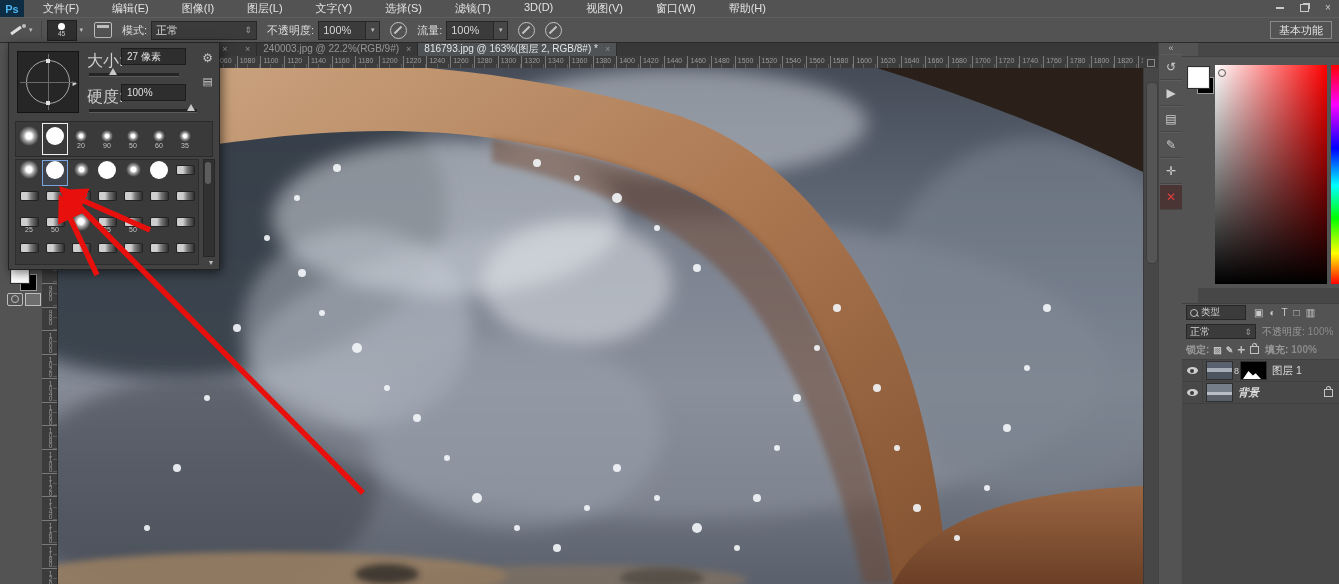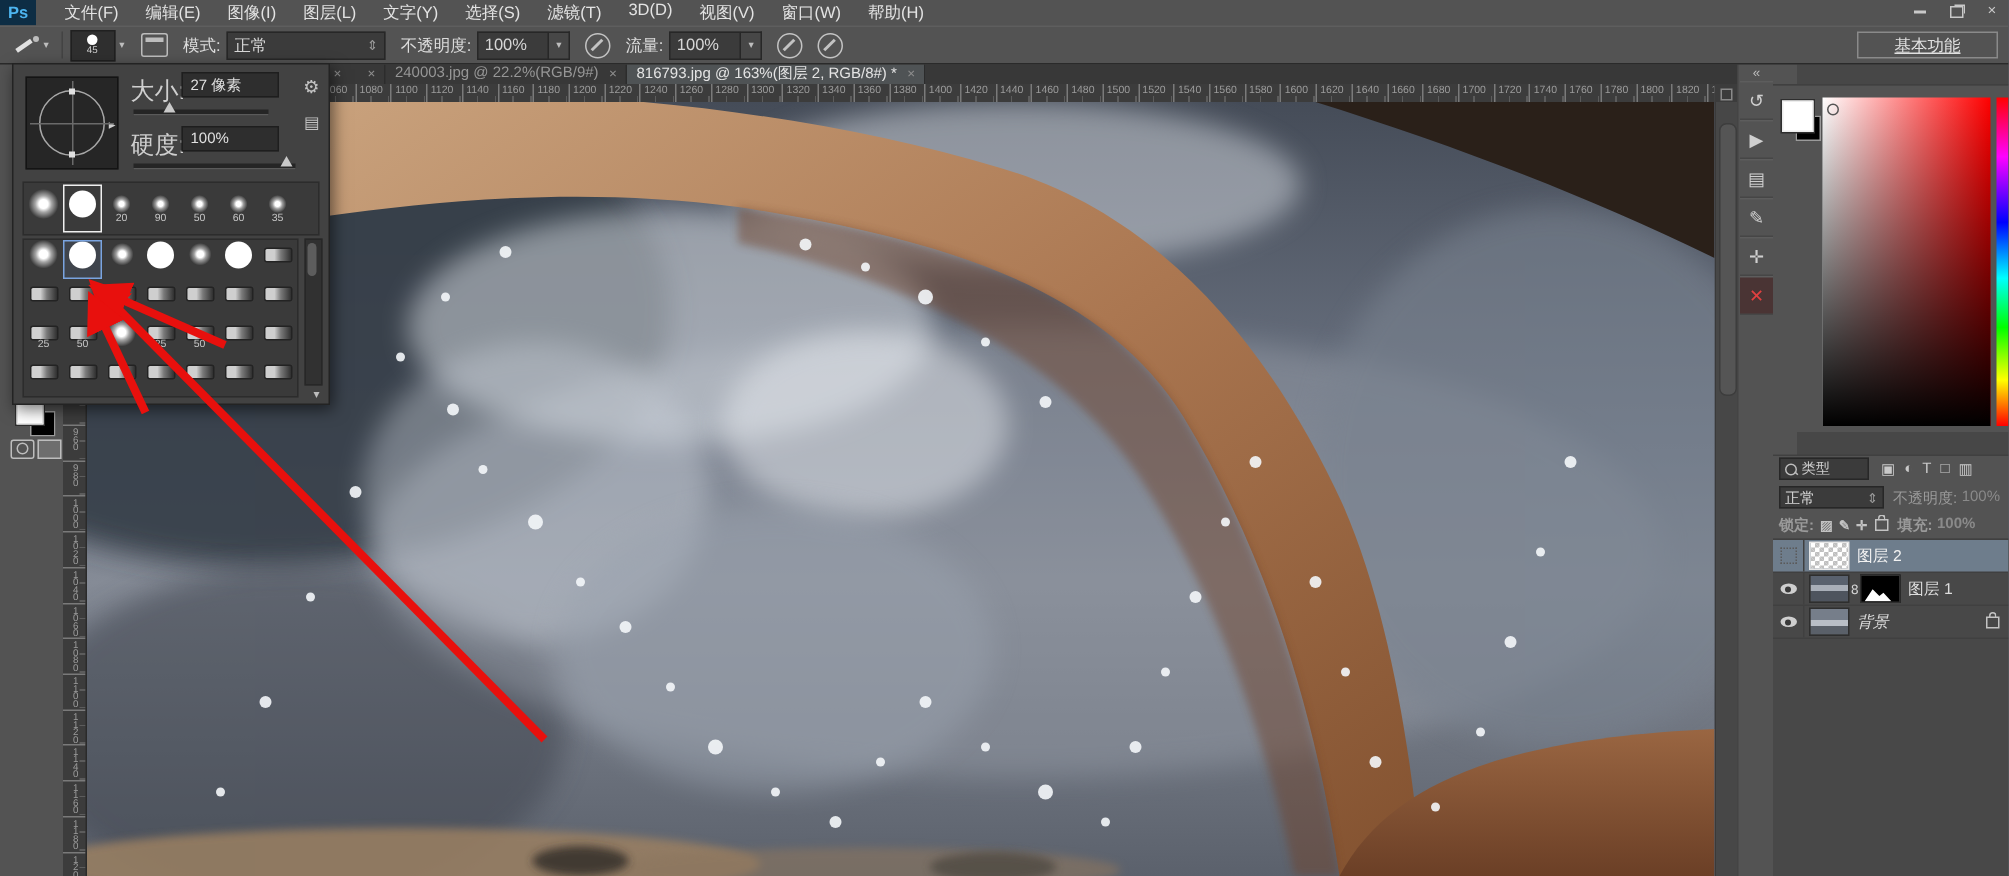--- a/index.html
+++ b/index.html
@@ -5,21 +5,21 @@
   html,body{margin:0;padding:0;}
   body{width:1339px;height:584px;position:relative;overflow:hidden;
        background:#535353;font-family:"Liberation Sans",sans-serif;
        -webkit-font-smoothing:antialiased;color:#d6d6d6;}
   .abs{position:absolute;}
 
   
   #menubar{left:0;top:0;width:1339px;height:17px;background:#535353;display:flex;align-items:center;z-index:10;}
   #ps-logo{width:24px;height:17px;background:#0d2d44;color:#4db5f0;font-weight:bold;font-size:11px;
            display:flex;align-items:center;justify-content:center;}
-  #menu-items{display:flex;margin-left:10px;gap:0;}
+  #menu-items{display:flex;margin-left:10px;gap:15px;}
   .menu-item{font-size:11px;color:#e3e3e3;padding:2px 9px;cursor:default;}
   #win-controls{position:absolute;right:4px;top:2px;display:flex;gap:10px;align-items:center;}
   .winbtn{width:14px;height:11px;display:flex;align-items:center;justify-content:center;color:#c9c9c9;font-size:10px;}
   .winbtn .bar{width:8px;height:2px;background:#c9c9c9;}
   .winbtn .rest{width:7px;height:6px;border:1px solid #c9c9c9;box-shadow:2px -2px 0 -1px #c9c9c9;}
 
   
   #optionsbar{left:0;top:17px;width:1339px;height:24px;background:#535353;border-top:1px solid #5e5e5e;
               border-bottom:1px solid #2a2a2a;display:flex;align-items:center;font-size:11px;z-index:10;}
   .opt-sep{width:1px;height:18px;background:#434343;margin:0 5px;}
@@ -36,22 +36,22 @@
   .opt-label{color:#dcdcdc;margin-left:10px;margin-right:4px;}
   .dropdown{background:#3b3b3b;border:1px solid #272727;height:17px;display:flex;align-items:center;
             padding:0 4px;justify-content:space-between;}
   .dd-wide{width:96px;}
   .dd-small{width:38px;}
   .updn{color:#9a9a9a;font-size:9px;margin-left:4px;}
   .dd-btn{width:13px;height:17px;background:#474747;border:1px solid #272727;border-left:none;
           display:flex;align-items:center;justify-content:center;font-size:7px;color:#bdbdbd;}
   .opt-icon{width:15px;height:15px;border:1px solid #c3c3c3;border-radius:50%;margin-left:10px;position:relative;}
   .opt-icon::after{content:"";position:absolute;left:2px;top:6px;width:10px;height:2px;background:#c3c3c3;transform:rotate(-45deg);}
-  #workspace-btn{position:absolute;right:7px;top:3px;height:16px;padding:0 24px;border:1px solid #8a8a8a;
-                 font-size:11px;color:#e0e0e0;display:flex;align-items:center;background:#535353;text-decoration:underline;}
+  #workspace-btn{position:absolute;right:7px;top:3px;height:16px;padding:0 8px;border:1px solid #8a8a8a;
+                 font-size:11px;color:#e0e0e0;display:flex;align-items:center;background:#535353;}
 
   
   #tools{left:0;top:41px;width:42px;height:543px;background:#535353;border-right:1px solid #464646;}
   #swatches{position:absolute;left:11px;top:224px;width:26px;height:26px;}
   #swatch-bg{position:absolute;left:9px;top:9px;width:15px;height:15px;background:#000;border:1px solid #9a9a9a;}
   #swatch-fg{position:absolute;left:0;top:0;width:16px;height:16px;background:#fff;border:1px solid #e6e6e6;box-shadow:0 0 0 1px #2e2e2e;}
   #quickmask{position:absolute;left:7px;top:252px;width:14px;height:11px;border:1px solid #bdbdbd;border-radius:2px;}
   #quickmask::after{content:"";position:absolute;left:3px;top:1px;width:6px;height:6px;border:1px solid #bdbdbd;border-radius:50%;}
   #screenmode{position:absolute;left:25px;top:252px;width:14px;height:11px;border:1px solid #bdbdbd;background:#6e6e6e;}
 
@@ -142,21 +142,21 @@
       background-size:6px 6px;background-position:0 0,3px 3px;}
   .thumb-photo .lthumb{background:linear-gradient(#59616e 0 35%,#a8aeb8 35% 60%,#4e545e 60%);}
   .thumb-photo2 .lthumb{background:linear-gradient(#767e8a 0 45%,#b9bec6 45% 65%,#5a6069 65%);}
   .maskwrap{display:none;align-items:center;flex:none;}
   .has-mask .maskwrap{display:flex;}
   .linkico{font-size:9px;color:#d6d6d6;margin:0 1px;}
   .lmask{width:25px;height:17px;background:#000;border:1px solid #2e2e2e;position:relative;overflow:hidden;}
   .lmask::after{content:"";position:absolute;left:2px;bottom:0;width:18px;height:9px;background:#fff;
      clip-path:polygon(0 100%,30% 10%,55% 60%,70% 35%,100% 100%);}
   .lname{margin-left:5px;white-space:nowrap;}
-  .italic .lname{font-style:italic;}
+  .italic .lname{font-style:italic;font-weight:bold;}
   .row-lock{display:none;margin-left:auto;margin-right:6px;}
   .locked .row-lock{display:inline-block;}
 
   
   #popup{left:8px;top:42px;width:210px;height:226px;background:#424242;border:1px solid #232323;
          box-shadow:2px 3px 10px rgba(0,0,0,.55);z-index:30;font-size:11px;}
   #bp-preview{position:absolute;left:8px;top:8px;width:60px;height:60px;background:#262626;border:1px solid #141414;}
   #bp-preview::before{content:"";position:absolute;left:50%;top:2px;bottom:2px;width:1px;background:#6a6a6a;}
   #bp-preview::after{content:"";position:absolute;top:50%;left:2px;right:2px;height:1px;background:#6a6a6a;}
   #bp-circle{position:absolute;left:8px;top:8px;width:42px;height:42px;border:1px solid #a8a8a8;border-radius:50%;}
@@ -516,29 +516,20 @@
       <span class="dimlabel" style="margin-left:4px">锁定:</span>
       <span class="lockico">▨</span>
       <span class="lockico">✎</span>
       <span class="lockico">✛</span>
       <span class="css-lock"></span>
       <span class="dimlabel">填充:</span>
       <span class="dimval">100%</span>
     </div>
     <div id="lp-list">
 
-    <div class="layer-row selected no-eye thumb-checker">
-          <span class="eyewell">
-            <span class="eye"></span>
-          </span>
-          <span class="lthumb"></span>
-
-          <span class="lname">图层 2</span>
-
-        </div>
         <div class="layer-row has-mask thumb-photo">
           <span class="eyewell">
             <span class="eye"></span>
           </span>
           <span class="lthumb"></span>
           <span class="maskwrap">
             <span class="linkico">8</span>
             <span class="lmask"></span>
           </span>
           <span class="lname">图层 1</span>

